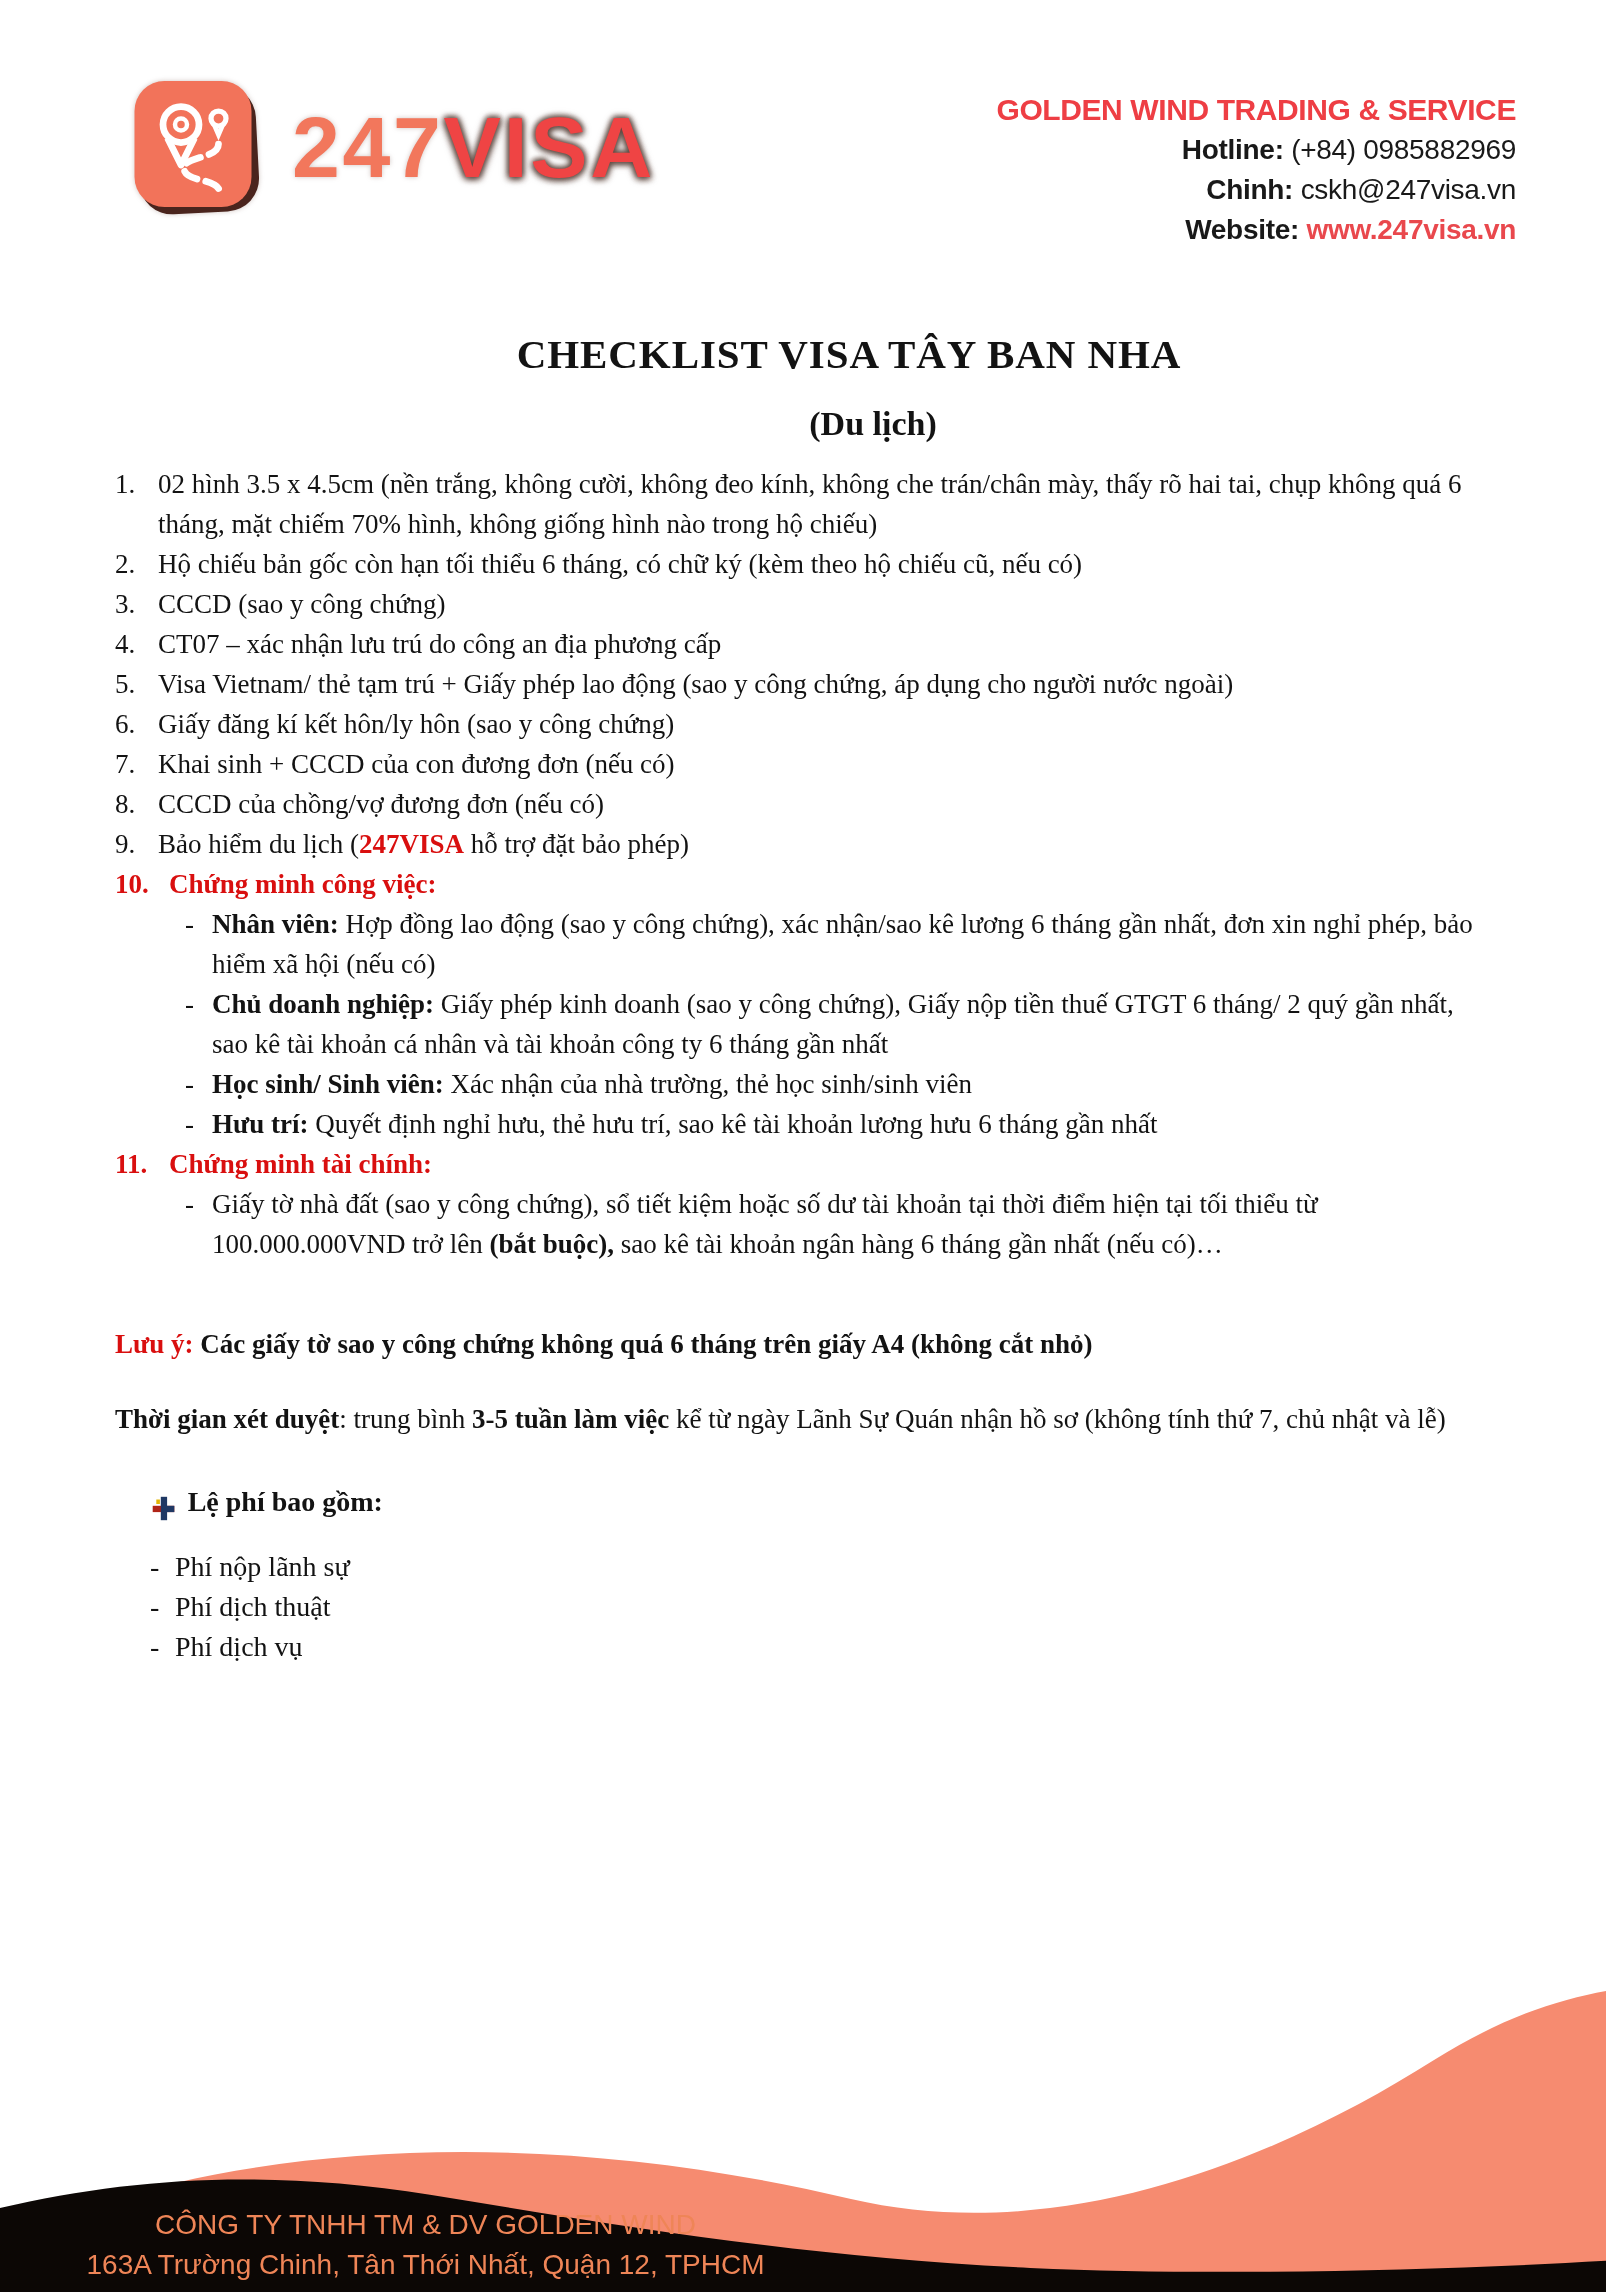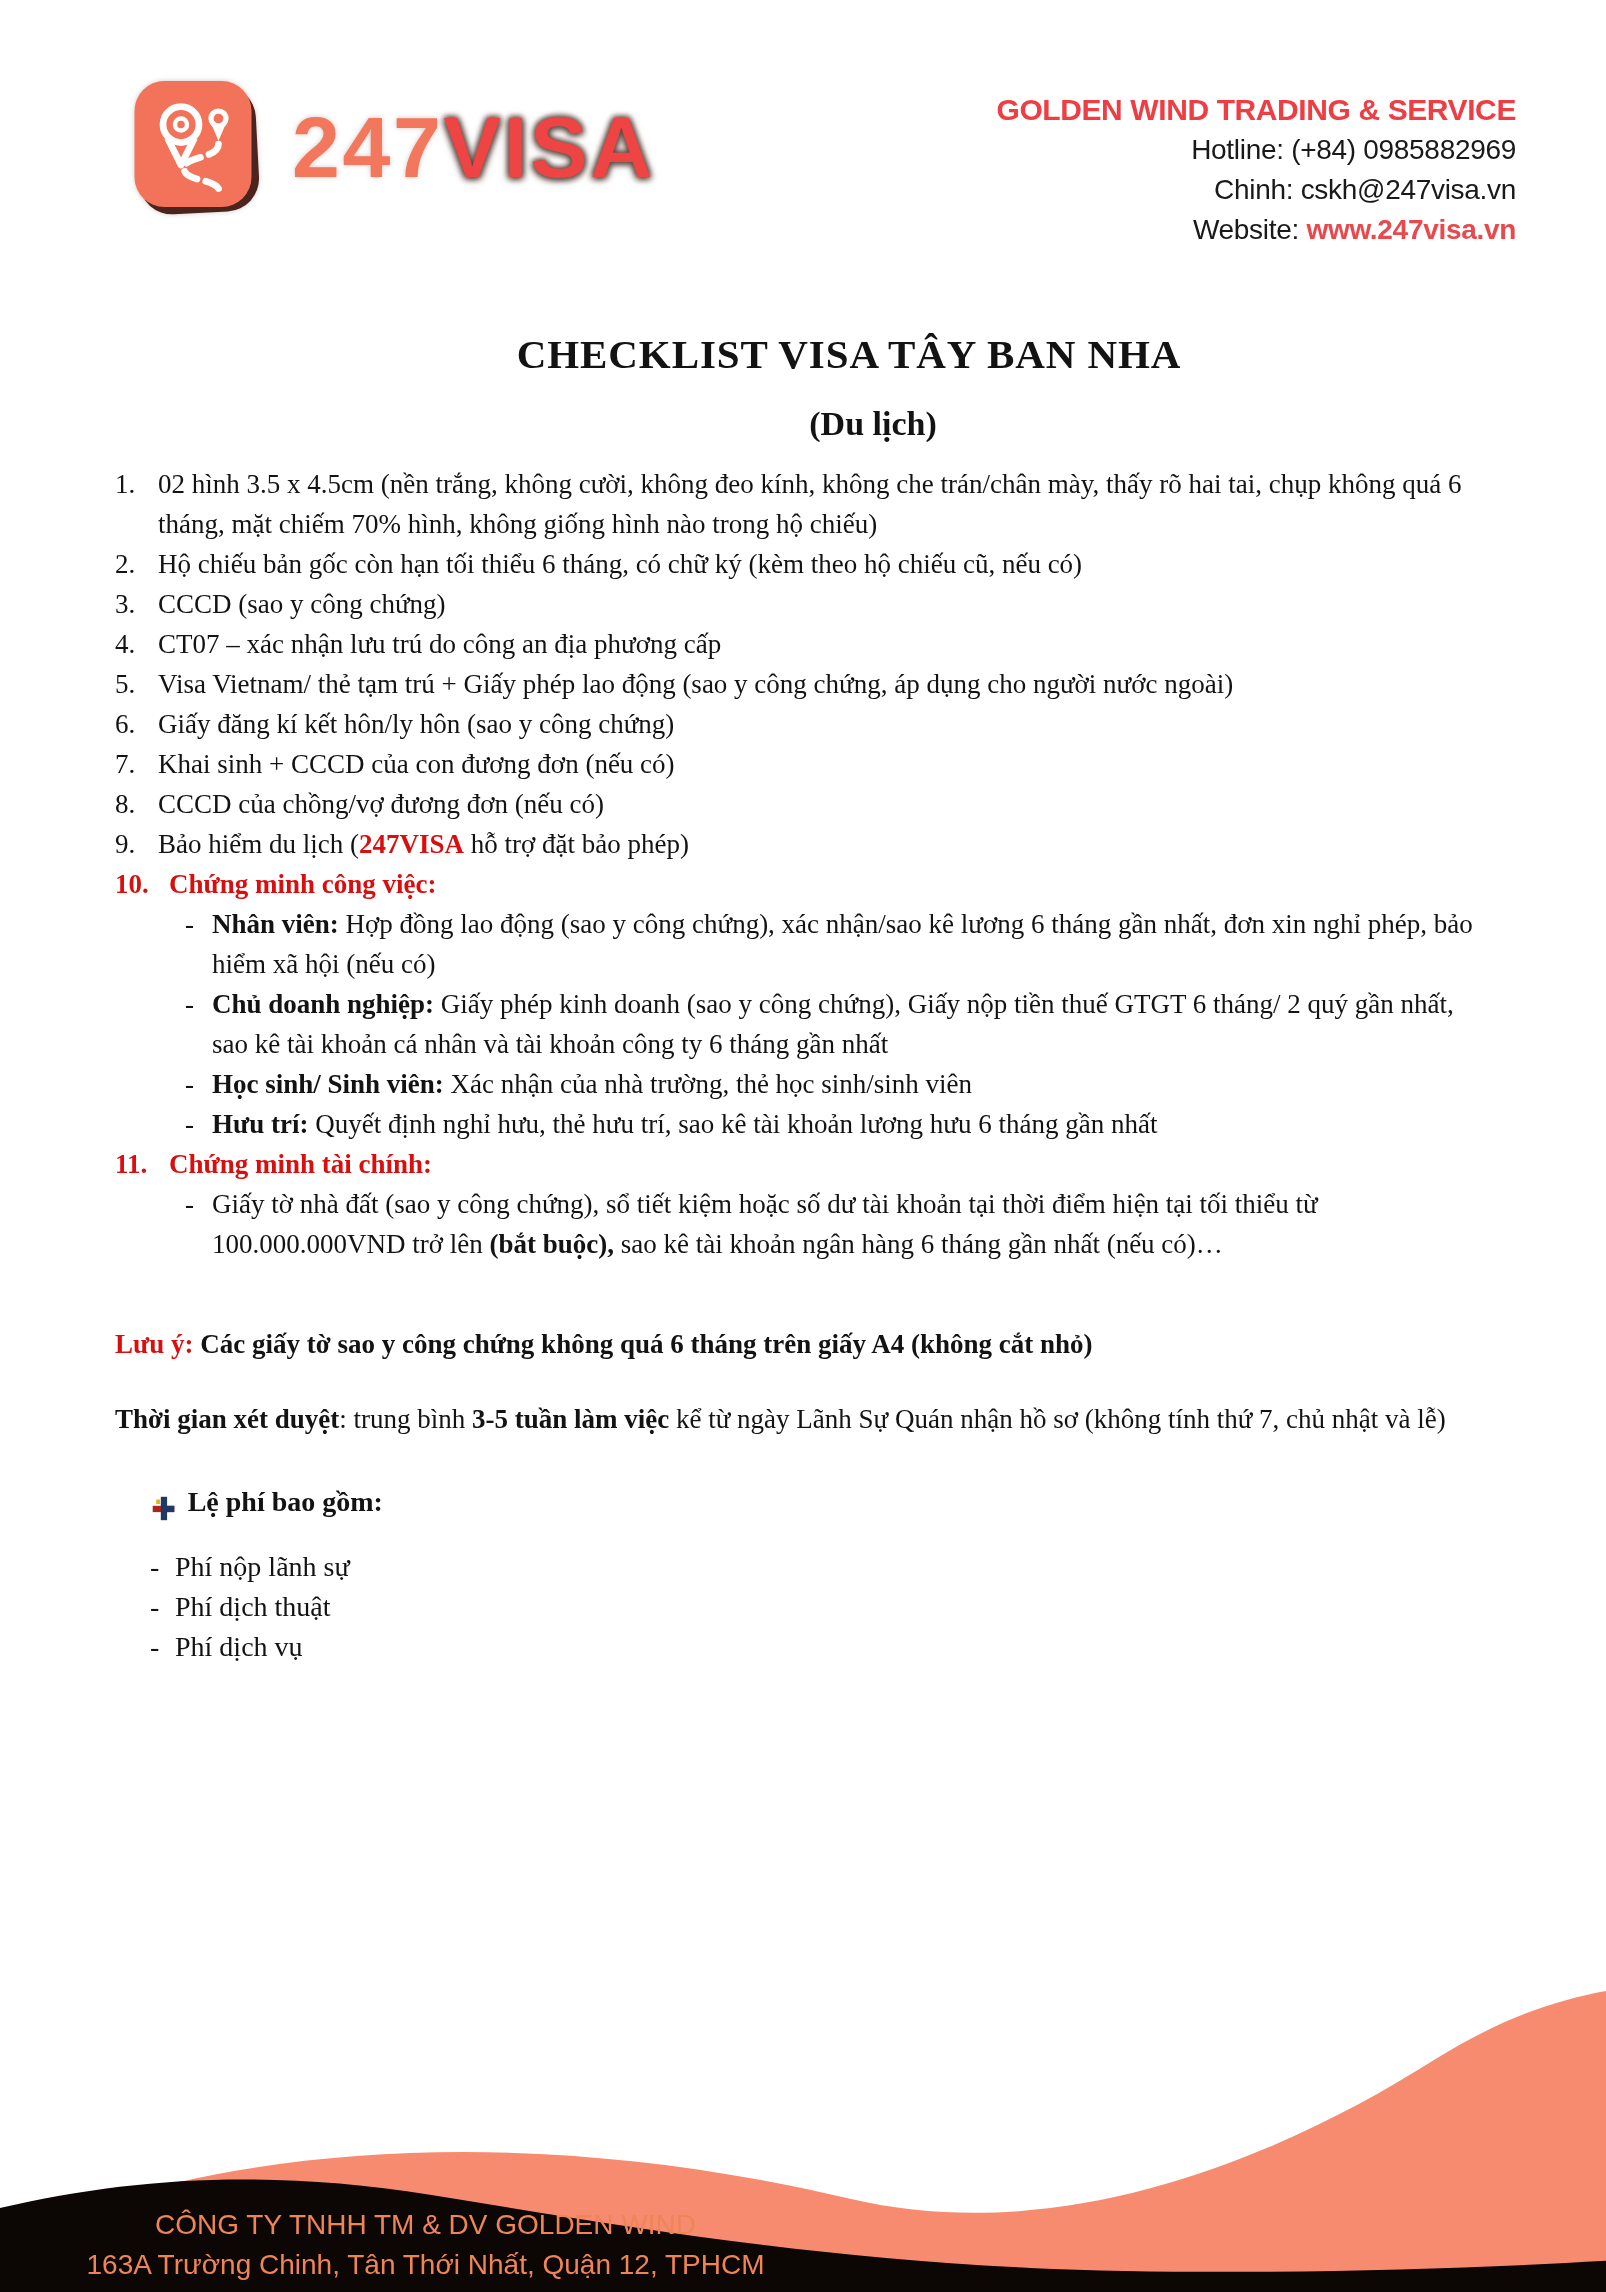--- a/index.html
+++ b/index.html
@@ -13,21 +13,21 @@
   .logo-text{font-family:"Liberation Sans",sans-serif;font-weight:bold;font-size:86px;
              letter-spacing:2.7px;line-height:1;}
   .logo-247{color:#f2775c;}
   .logo-visa{color:#ef4444;
      text-shadow:0 0 6.3px rgba(88,66,58,.8),1.8px 1.8px 6.3px rgba(88,66,58,.6),
                  -1.8px 1.8px 6.3px rgba(88,66,58,.55),0 -1.8px 5.4px rgba(88,66,58,.45);}
   .company{position:absolute;top:90px;right:91px;text-align:right;
            font-family:"Liberation Sans",sans-serif;}
   .company-name{color:#ee3e44;font-weight:bold;font-size:30px;line-height:40px;letter-spacing:-0.4px;}
   .contact{font-size:28px;line-height:40px;color:#191919;letter-spacing:-0.3px;}
-  .contact .lbl{font-weight:normal;}
+  .contact .lbl{font-weight:bold;}
   .contact .link{color:#e9484d;font-weight:bold;}
 
   
   .title{position:absolute;top:330px;left:0;width:1607px;box-sizing:border-box;padding-left:91px;
          text-align:center;font-size:41px;font-weight:bold;letter-spacing:0.9px;}
   .subtitle{position:absolute;top:405px;left:0;width:1607px;box-sizing:border-box;padding-left:139px;
             text-align:center;font-size:34px;font-weight:bold;}
 
   
   .content{position:absolute;top:464px;left:115px;width:1379px;font-size:27px;line-height:40px;}

